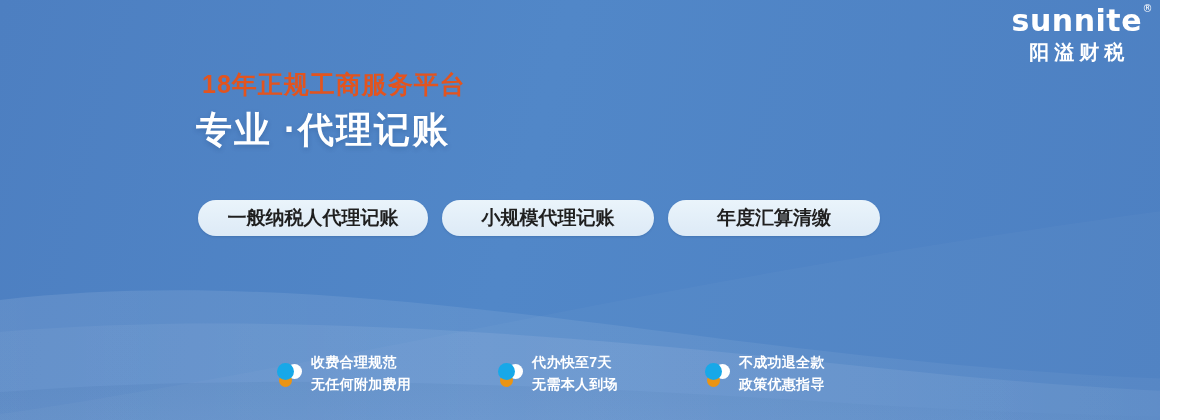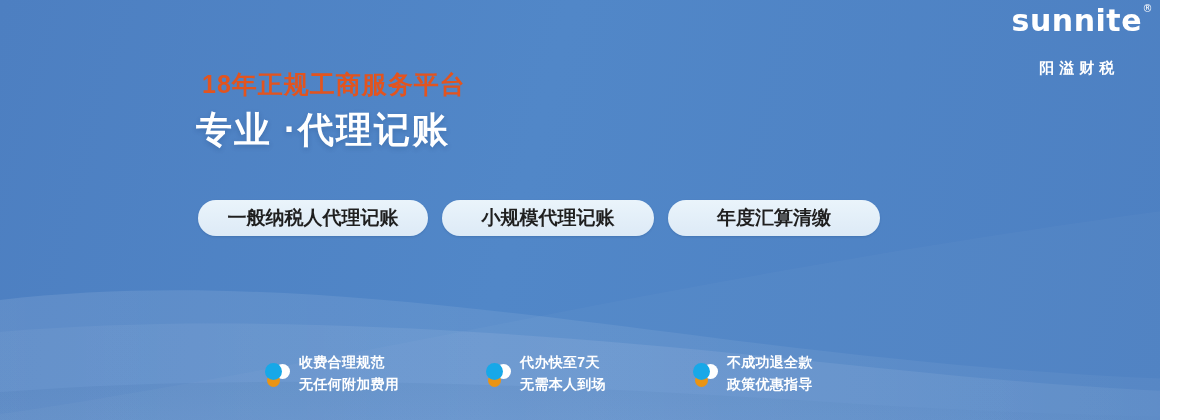--- a/index.html
+++ b/index.html
@@ -40,23 +40,23 @@
   }
   .logo-reg {
     position: absolute;
     top: -2px;
     right: -11px;
     font-size: 10px;
     font-weight: 400;
     color: #ffffff;
   }
   .logo-cn {
-    margin-top: 24px;
-    color: #ffffff;
-    font-size: 15px;
+    margin-top: 6px;
+    color: #ffffff;
+    font-size: 20px;
     font-weight: 600;
     letter-spacing: 5px;
     padding-left: 5px;
   }
 
   
   #headline-block {
     position: absolute;
     left: 196px;
     top: 72px;
@@ -103,21 +103,21 @@
     box-shadow: 0 1px 2px rgba(22,55,100,0.18);
     white-space: nowrap;
   }
   .pill.w1 { width: 230px; }
   .pill.w2 { width: 212px; }
   .pill.w3 { width: 212px; }
 
   
   #features {
     position: absolute;
-    left: 264px;
+    left: 276px;
     top: 352px;
     display: flex;
     align-items: flex-start;
     gap: 86px;
   }
   .feature { display: flex; align-items: center; gap: 9px; }
   .feature-icon {
     position: relative;
     width: 26px;
     height: 26px;

